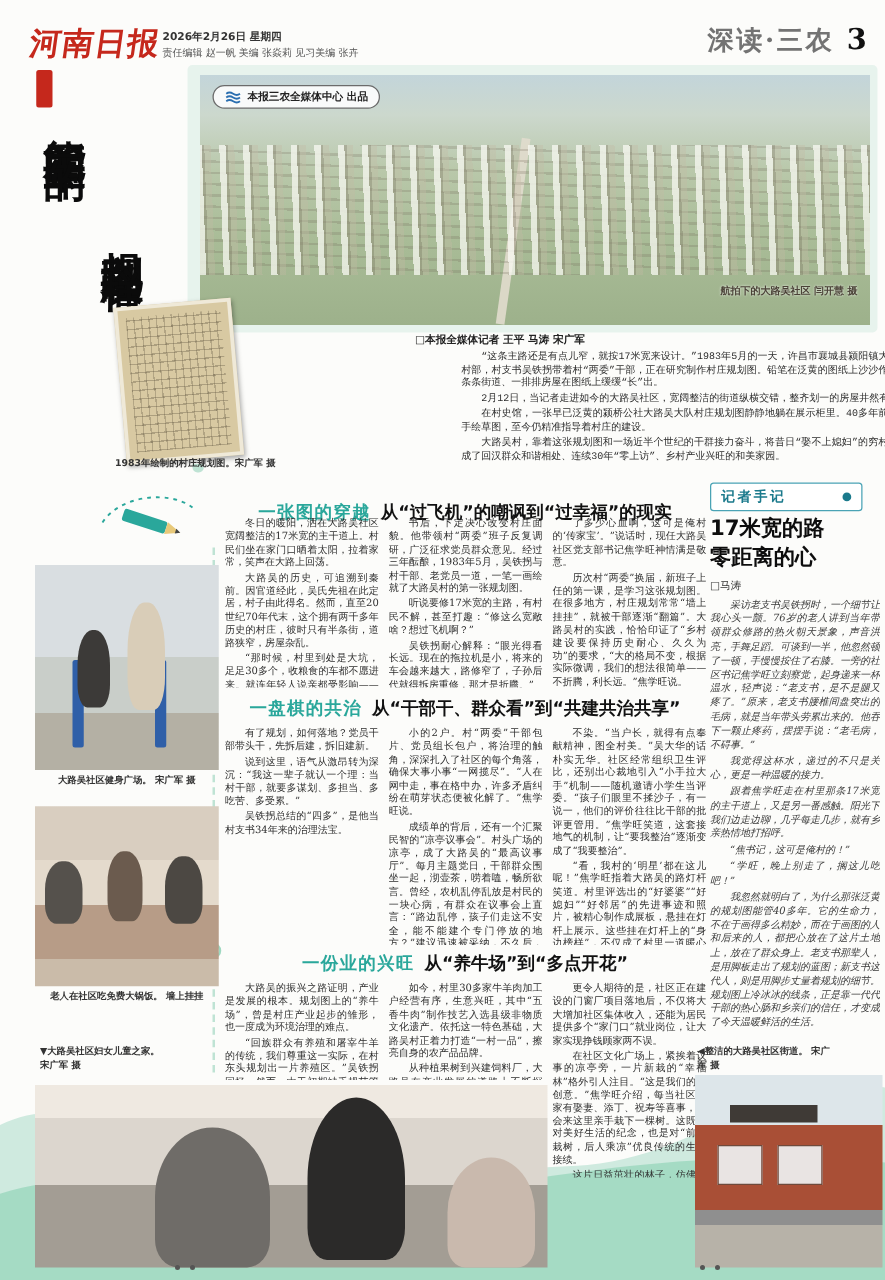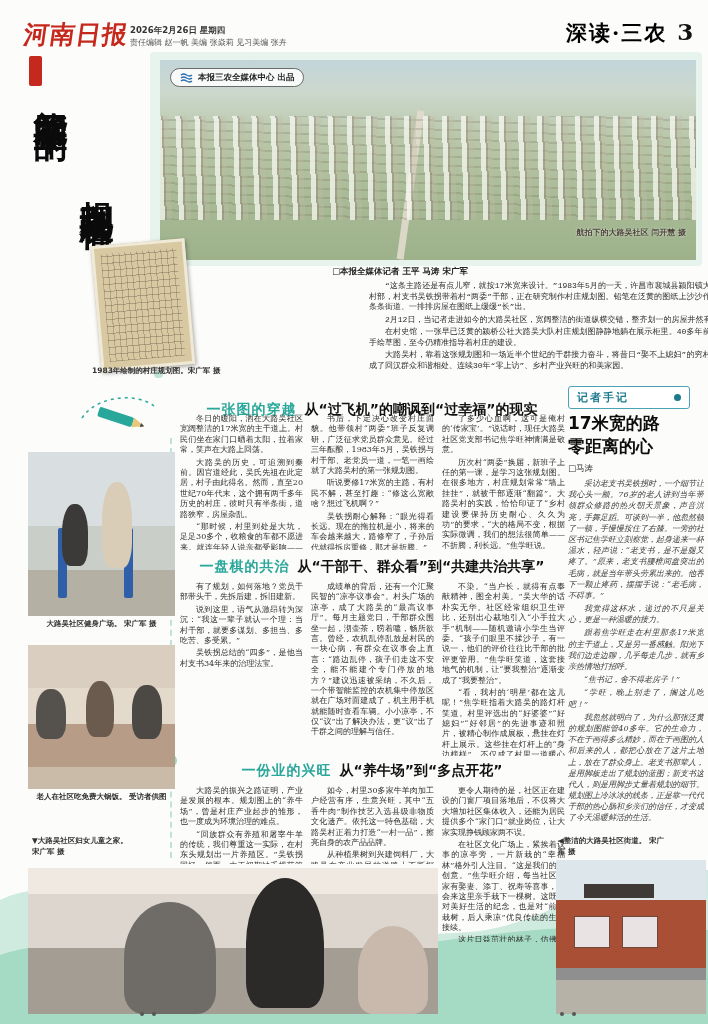--- a/index.html
+++ b/index.html
@@ -7,21 +7,21 @@
         overflow:hidden;font-family:"DejaVu Sans","Liberation Sans",sans-serif;color:#222;}
   .abs{position:absolute;}
 
   
   .masthead{left:24px;top:18px;font-family:"DejaVu Serif","Liberation Serif",serif;
             font-weight:bold;font-size:25px;color:#c5281c;transform:skewX(-8deg);letter-spacing:1px;}
   .pubinfo{left:130px;top:24px;line-height:1.5;}
   .pub-date{font-size:8.5px;font-weight:bold;color:#333;}
   .pub-editors{font-size:8px;color:#555;}
   .section-head{left:566px;top:18px;display:flex;align-items:baseline;gap:10px;}
-  .section-title{font-family:"DejaVu Serif",serif;font-weight:bold;font-size:21px;color:#000000;letter-spacing:2px;}
+  .section-title{font-family:"DejaVu Serif",serif;font-weight:bold;font-size:21px;color:#737373;letter-spacing:2px;}
   .page-no{font-family:"DejaVu Serif",serif;font-weight:bold;font-size:23px;color:#111;}
   .red-seal{left:29px;top:56px;width:13px;height:30px;background:#c5281c;border-radius:2px;}
 
   
   .mint-strip-1{left:154px;top:56px;width:9px;height:322px;
      background:repeating-linear-gradient(180deg,#bfe3d4 0 9px,transparent 9px 15px);border-radius:4px;}
   .mint-strip-2{left:170px;top:438px;width:0;height:420px;border-left:2px dashed #bfe3d4;}
   .mint-ring{left:164px;top:754px;width:9px;height:9px;border:2px solid #9ed8c0;border-radius:50%;background:#fff;}
 
   
@@ -194,20 +194,21 @@
     <span class="kicker">一盘棋的共治</span>
     <span class="sec-title">从“干部干、群众看”到“共建共治共享”</span>
   </div>
   <div class="abs col" style="left:180px;top:582px;height:174px;">
     <p>有了规划，如何落地？党员干部带头干，先拆后建，拆旧建新。</p>
     <p>说到这里，语气从激昂转为深沉：“我这一辈子就认一个理：当村干部，就要多谋划、多担当、多吃苦、多受累。”</p>
     <p>吴铁拐总结的“四多”，是他当村支书34年来的治理法宝。</p>
 
   </div>
   <div class="abs col" style="left:311px;top:582px;height:174px;">
+    <p>小的2户。村“两委”干部包片、党员组长包户，将治理的触角，深深扎入了社区的每个角落，确保大事小事“一网揽尽”。“人在网中走，事在格中办，许多矛盾纠纷在萌芽状态便被化解了。”焦学旺说。</p>
     <p>成绩单的背后，还有一个汇聚民智的“凉亭议事会”。村头广场的凉亭，成了大路吴的“最高议事厅”。每月主题党日，干部群众围坐一起，沏壶茶，唠着嗑，畅所欲言。曾经，农机乱停乱放是村民的一块心病，有群众在议事会上直言：“路边乱停，孩子们走这不安全，能不能建个专门停放的地方？”建议迅速被采纳，不久后，一个带智能监控的农机集中停放区就在广场对面建成了，机主用手机就能随时查看车辆。小小凉亭，不仅“议”出了解决办法，更“议”出了干群之间的理解与信任。</p>
 
   </div>
   <div class="abs col" style="left:442px;top:582px;height:174px;">
     <p>不染。“当户长，就得有点奉献精神，图全村美。”吴大华的话朴实无华。社区经常组织卫生评比，还别出心裁地引入“小手拉大手”机制——随机邀请小学生当评委。“孩子们眼里不揉沙子，有一说一，他们的评价往往比干部的批评更管用。”焦学旺笑道，这套接地气的机制，让“要我整治”逐渐变成了“我要整治”。</p>
     <p>“看，我村的‘明星’都在这儿呢！”焦学旺指着大路吴的路灯杆笑道。村里评选出的“好婆婆”“好媳妇”“好邻居”的先进事迹和照片，被精心制作成展板，悬挂在灯杆上展示。这些挂在灯杆上的“身边榜样”，不仅成了村里一道暖心的风景，更带动了和睦友善、向善向美的文明乡风。</p>
 
   </div>
 
   <div class="abs sec-head" style="left:178px;top:762px;">
@@ -235,40 +236,40 @@
   </div>
   <div class="abs notes-title">
     <div>17米宽的路</div>
     <div>零距离的心</div>
   </div>
   <div class="abs notes-byline">□马涛</div>
   <div class="abs notes-body">
     <p>采访老支书吴铁拐时，一个细节让我心头一颤。76岁的老人讲到当年带领群众修路的热火朝天景象，声音洪亮，手舞足蹈。可谈到一半，他忽然顿了一顿，手慢慢按住了右膝。一旁的社区书记焦学旺立刻察觉，起身递来一杯温水，轻声说：“老支书，是不是腿又疼了。”原来，老支书腰椎间盘突出的毛病，就是当年带头劳累出来的。他吞下一颗止疼药，摆摆手说：“老毛病，不碍事。”</p>
     <p>我觉得这杯水，递过的不只是关心，更是一种温暖的接力。</p>
     <p>跟着焦学旺走在村里那条17米宽的主干道上，又是另一番感触。阳光下我们边走边聊，几乎每走几步，就有乡亲热情地打招呼。</p>
-    <p>“焦书记，舍不得老房子！”</p>
+    <p>“焦书记，这可是俺村的！”</p>
     <p>“学旺，晚上别走了，搁这儿吃吧！”</p>
     <p>我忽然就明白了，为什么那张泛黄的规划图能管40多年。它的生命力，不在于画得多么精妙，而在于画图的人和后来的人，都把心放在了这片土地上，放在了群众身上。老支书那辈人，是用脚板走出了规划的蓝图；新支书这代人，则是用脚步丈量着规划的细节。规划图上冷冰冰的线条，正是靠一代代干部的热心肠和乡亲们的信任，才变成了今天温暖鲜活的生活。</p>
 
   </div>
 
   <div class="abs rail-photo p-fitness">
     <div class="post" style="left:30px;"></div>
     <div class="post" style="left:96px;"></div>
     <div class="figure" style="left:34px;top:52px;width:26px;height:62px;"></div>
     <div class="figure" style="left:74px;top:30px;width:30px;height:86px;background:#d9cdb8;"></div>
   </div>
   <div class="abs rail-caption cap-fitness">大路吴社区健身广场。 宋广军 摄</div>
 
   <div class="abs rail-photo p-canteen">
     <div class="figure" style="left:8px;top:44px;width:30px;height:50px;background:#55514c;"></div>
     <div class="figure" style="left:58px;top:36px;width:28px;height:56px;background:#6b5b4e;"></div>
     <div class="figure" style="left:104px;top:40px;width:30px;height:54px;background:#4c4843;"></div>
   </div>
-  <div class="abs rail-caption cap-canteen">老人在社区吃免费大锅饭。 受访者供图</div>
+  <div class="abs rail-caption cap-canteen">老人在社区吃免费大锅饭。 墙上挂挂</div>
 
   <svg class="abs wave" viewBox="0 0 708 204">
     <path d="M0 80 C70 45 150 115 250 112 C340 110 390 118 470 112 C560 104 620 35 708 50 L708 204 L0 204 Z" fill="#cfeadf"></path>
     <path d="M0 135 C90 105 190 150 300 140 C420 128 540 95 708 110 L708 204 L0 204 Z" fill="#9ed8c0" opacity="0.85"></path>
   </svg>
 
   <div class="abs cap-kids">▼大路吴社区妇女儿童之家。 宋广军 摄</div>
   <div class="abs p-kids">
     <div class="kid-blob" style="left:218px;top:10px;width:78px;height:130px;"></div>
     <div class="kid-blob" style="left:96px;top:34px;width:92px;height:112px;background:#6f6c68;"></div>

